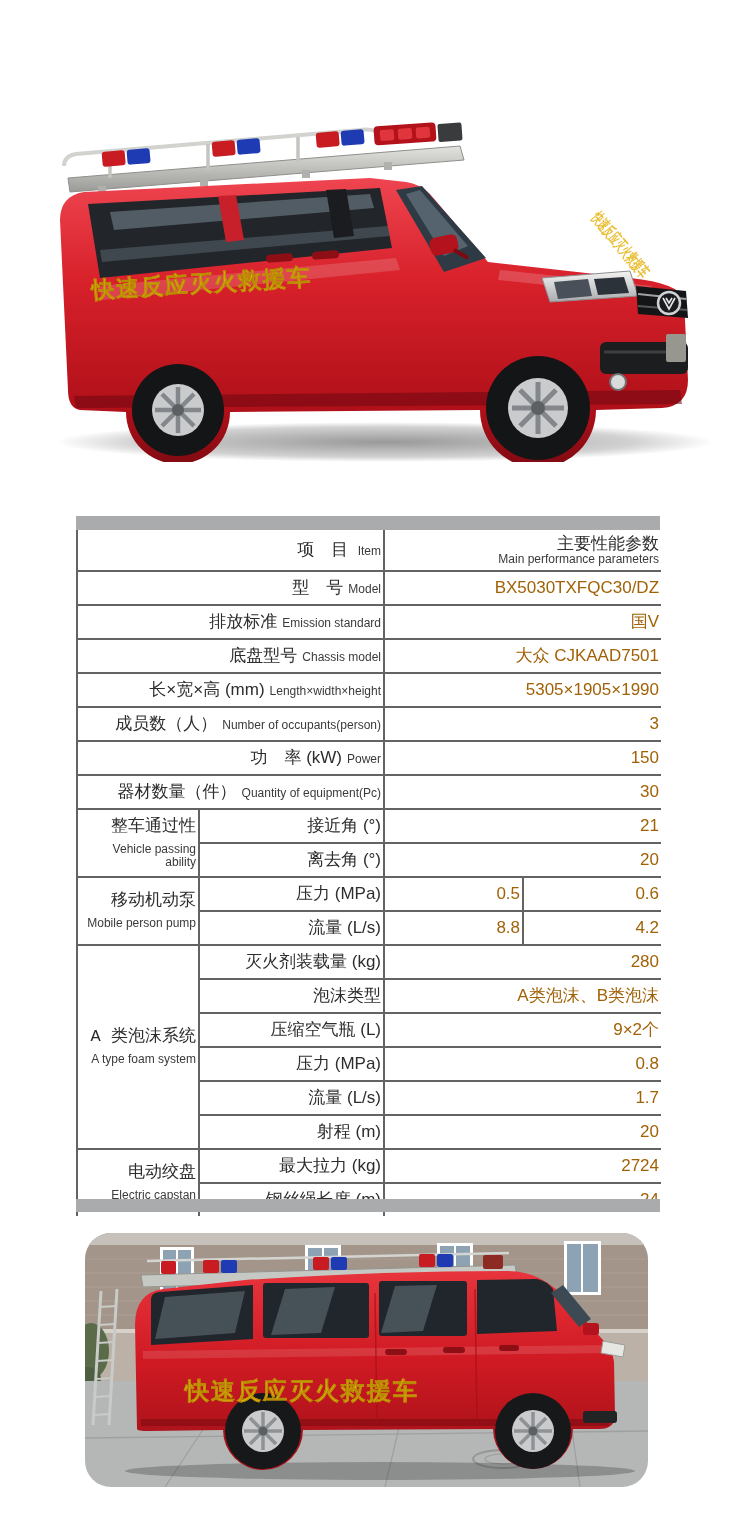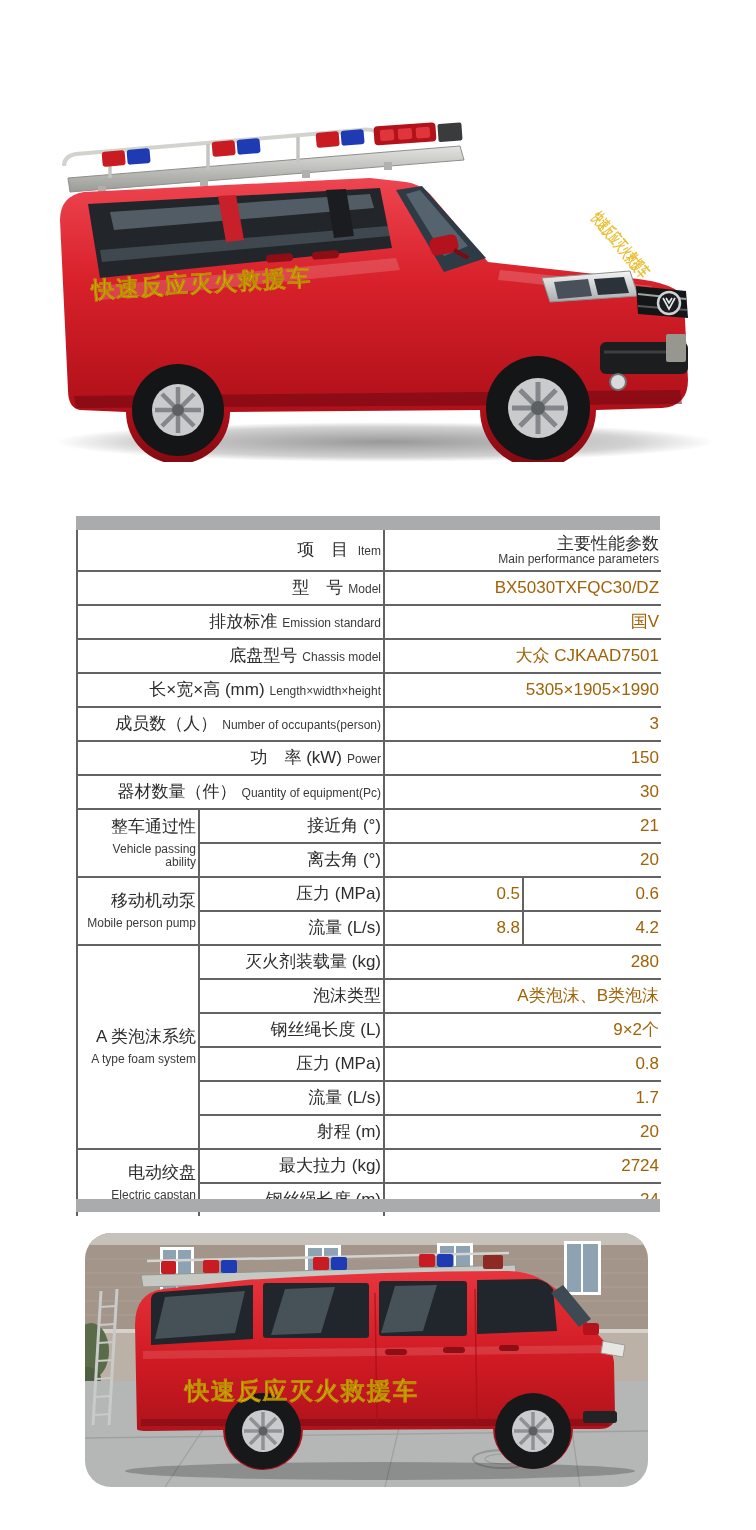--- a/index.html
+++ b/index.html
@@ -20,21 +20,21 @@
              table-layout:fixed;border-left:2px solid #636363;}
   table.spec td{border-top:2px solid #636363;height:32px;padding:0 2px;text-align:right;
                 vertical-align:middle;line-height:1.12;}
   table.spec tr.first td{border-top:none;height:40px;}
   td.divR{border-right:2px solid #636363;}
   .zh{font-size:17px;color:#2d2d2d;}
   .en{font-size:12px;color:#3a3a3a;}
   .lab .en{margin-left:5px;}
   .stack .zh,.stack .en{display:block;}
   .val{font-size:17px;color:#a16207;}
-  .group-cell .zh{display:block;}
+  .group-cell .zh{display:block;font-family:Liberation Mono, monospace;}
   .group-cell .en{display:block;margin-top:7px;}
 
   
   .photo{position:absolute;left:85px;top:1233px;width:563px;height:254px;border-radius:26px;
          overflow:hidden;}
   .photo svg{display:block;width:100%;height:100%;}
 </style>
 </head>
 <body>
 
@@ -282,21 +282,21 @@
         <span class="en">A type foam system</span>
       </td>
       <td class="zh divR">灭火剂装载量 (kg)</td>
       <td class="val" colspan="2">280</td>
     </tr>
     <tr>
       <td class="zh divR">泡沫类型</td>
       <td class="val" colspan="2">A类泡沫、B类泡沫</td>
     </tr>
     <tr>
-      <td class="zh divR">钢丝绳长度 (L)</td>
+      <td class="zh divR">压缩空气瓶 (L)</td>
       <td class="val" colspan="2">9×2个</td>
     </tr>
     <tr>
       <td class="zh divR">压力 (MPa)</td>
       <td class="val" colspan="2">0.8</td>
     </tr>
     <tr>
       <td class="zh divR">流量 (L/s)</td>
       <td class="val" colspan="2">1.7</td>
     </tr>

